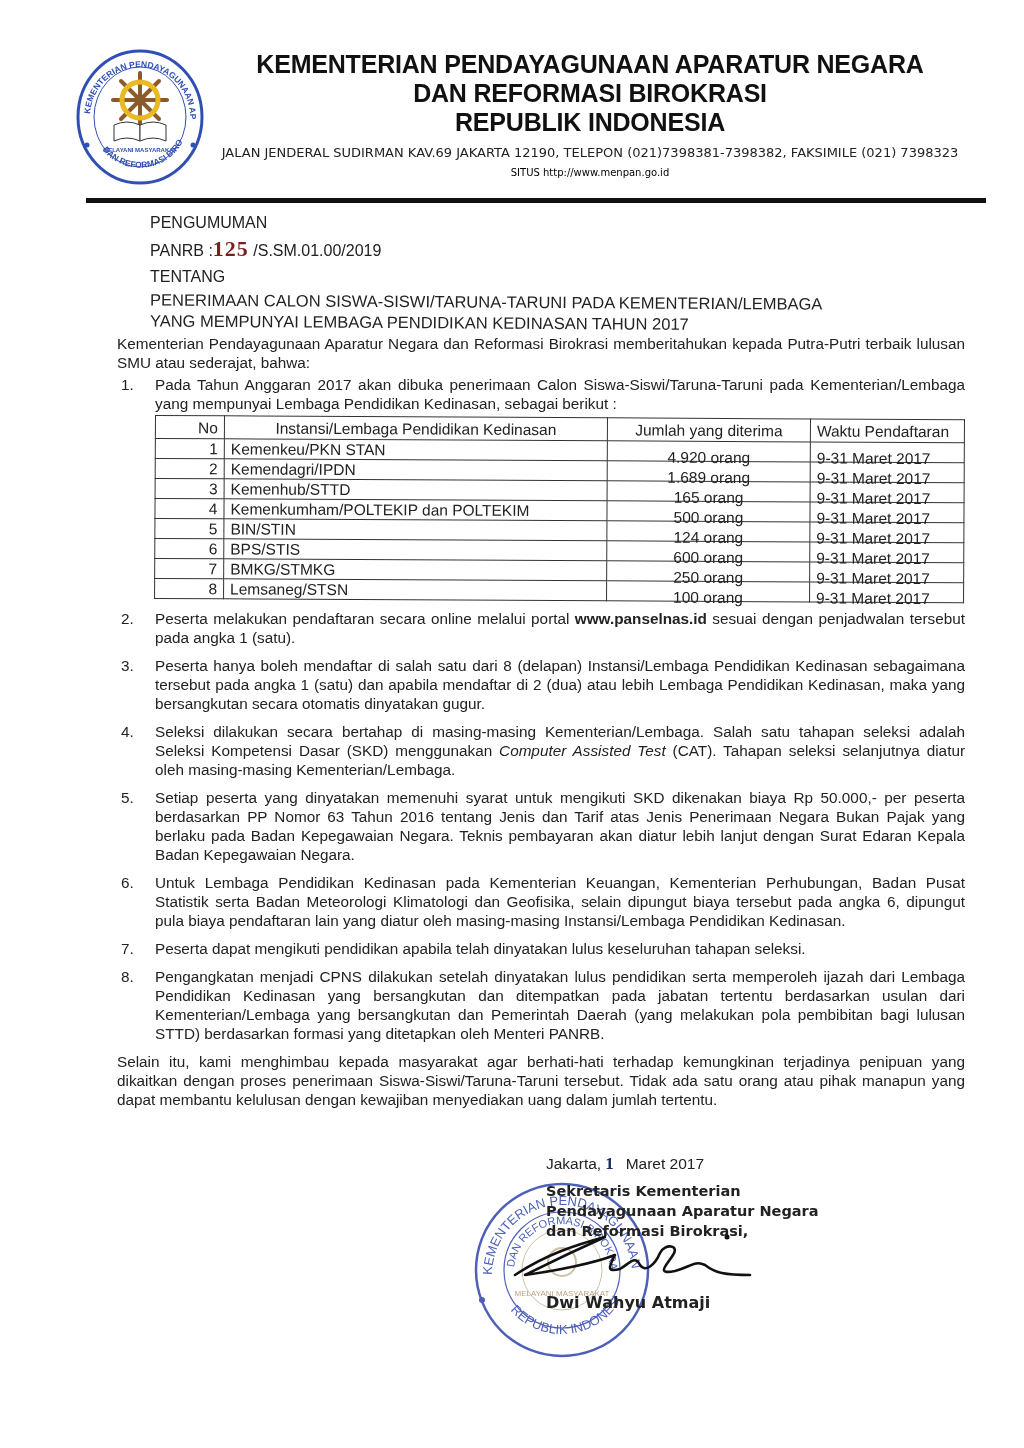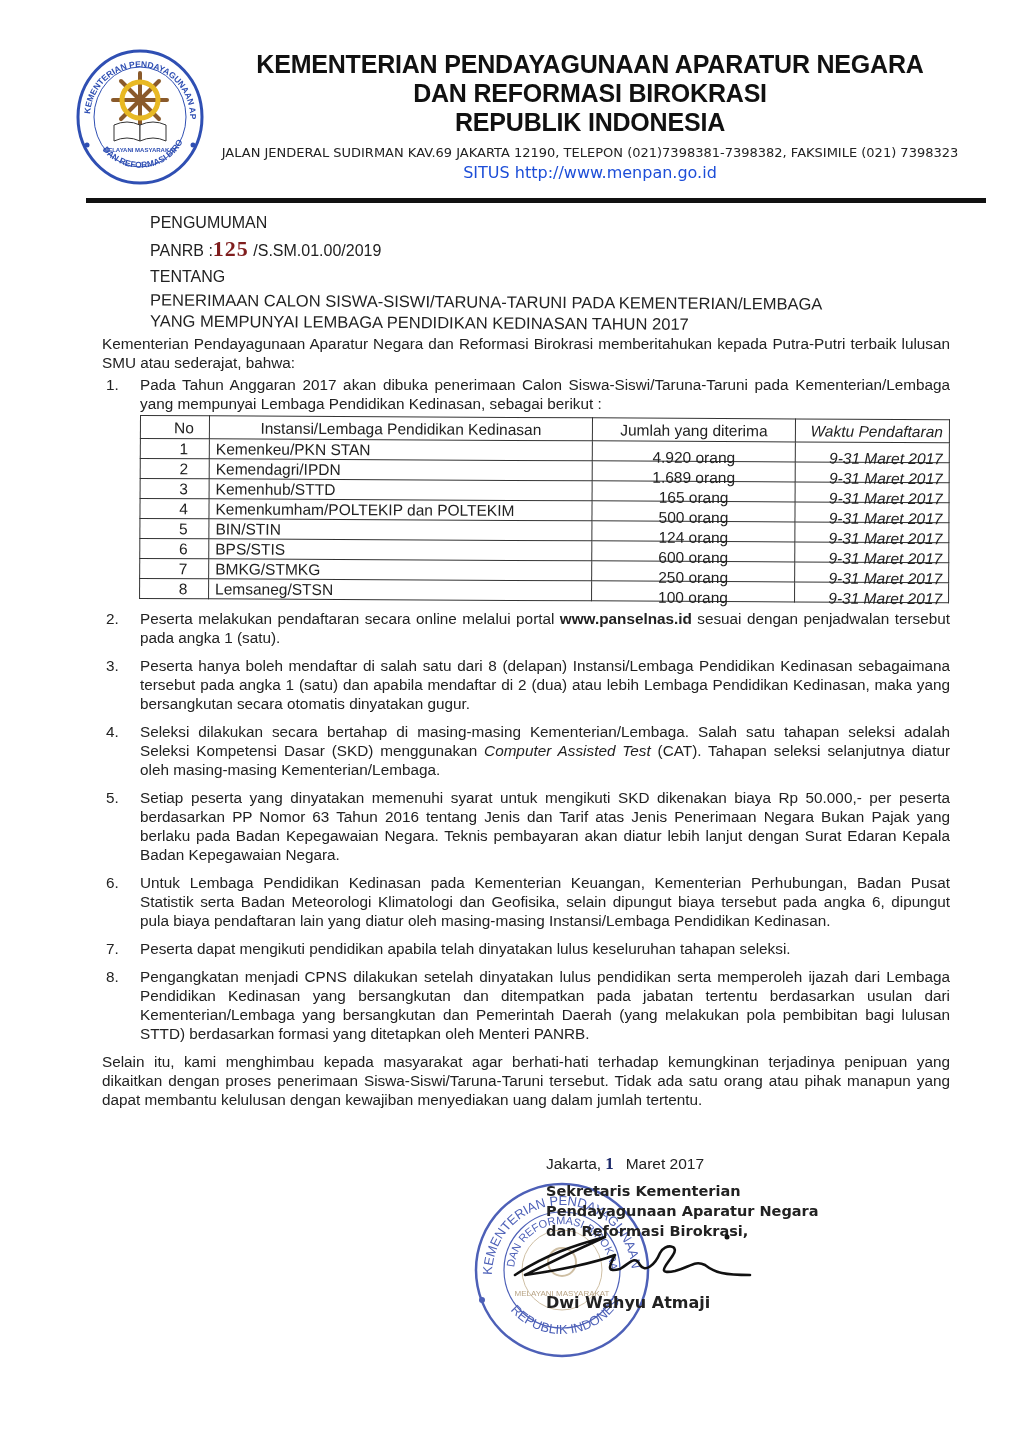--- a/index.html
+++ b/index.html
@@ -5,46 +5,46 @@
   html, body { margin: 0; padding: 0; background: #ffffff; }
   body { width: 1024px; height: 1448px; position: relative; overflow: hidden;
          font-family: "Liberation Sans", sans-serif; color: #1a1a1a; }
   .page { position: absolute; left: 0; top: 0; width: 1024px; height: 1448px; }
 
   
   .logo { position: absolute; left: 70px; top: 45px; width: 140px; height: 140px; }
   .kop { position: absolute; left: 200px; top: 50px; width: 780px; text-align: center; }
   .kop .l1, .kop .l2, .kop .l3 { font-weight: bold; font-size: 25px; line-height: 29px; color: #111; letter-spacing: -0.2px; }
   .kop .addr { font-family: "DejaVu Sans", sans-serif; font-size: 13px; line-height: 21px; margin-top: 5px; color: #222; white-space: nowrap; }
-  .kop .site { font-family: "DejaVu Sans", sans-serif; font-size: 16px; line-height: 20px; color: #1d4ed8; }
+  .kop .site { font-family: "DejaVu Sans", sans-serif; font-size: 10px; line-height: 20px; color: #000000; }
   .rule { position: absolute; left: 86px; top: 198px; width: 900px; height: 5px; background: #111; }
 
   
   .titles { position: absolute; left: 150px; top: 210px; width: 800px; text-align: left; }
   .titles .t { font-size: 16px; line-height: 26px; color: #222; }
   .titles .nomor .hand { font-family: "Liberation Serif", serif; font-size: 22px; font-weight: bold; color: #7f1d1d; letter-spacing: 1px; }
   .titles .subject { font-size: 16.5px; line-height: 21px; margin-top: 2px; color: #222; transform: rotate(0.35deg); }
 
   
-  .body { position: absolute; left: 102px; top: 334px; width: 848px; font-size: 15.3px; line-height: 19px; color: #222; text-align: justify; }
+  .body { position: absolute; left: 117px; top: 334px; width: 848px; font-size: 15.3px; line-height: 19px; color: #222; text-align: justify; }
   .intro { margin: 0 0 3px 0; }
   ol.items { list-style: none; margin: 0; padding: 0; }
   ol.items li { position: relative; padding-left: 38px; margin-bottom: 9px; }
   ol.items li .num { position: absolute; left: 4px; top: 0; }
   .bold { font-weight: bold; }
   .ital { font-style: italic; }
 
   
   table.kd { border-collapse: collapse; margin: 2px 0 10px 0; width: 810px; font-size: 15.5px; transform: rotate(0.3deg); transform-origin: left top; }
   table.kd th, table.kd td { border: 1.3px solid #333; padding: 0 6px; height: 19px; line-height: 19px; font-weight: normal; }
   table.kd th { height: 22px; }
-  table.kd .c-no { width: 38px; text-align: center; padding-left: 24px; }
+  table.kd .c-no { width: 38px; text-align: right; padding-left: 24px; }
   table.kd .c-inst { width: 370px; text-align: left; }
   table.kd .c-jml { width: 190px; text-align: center; }
-  table.kd .c-wkt { text-align: right; font-style: italic; }
+  table.kd .c-wkt { text-align: left; }
   table.kd th.c-inst { text-align: center; }
   table.kd td.c-jml span, table.kd td.c-wkt span { position: relative; top: 6px; }
 
   .closing { margin-top: 6px; }
 
   
   .sig { position: absolute; left: 546px; top: 1154px; font-size: 15.5px; line-height: 19px; color: #222; }
   .sig .date .hand { font-family: "Liberation Serif", serif; font-weight: bold; font-size: 17px; color: #1d2a6a; padding: 0 12px 0 4px; }
   .sig .role { font-weight: bold; font-family: "DejaVu Sans", sans-serif; font-size: 14.5px; line-height: 20px; margin-top: 8px; }
   .sig .name { font-weight: bold; font-family: "DejaVu Sans", sans-serif; font-size: 16px; position: absolute; left: 0; top: 139px; white-space: nowrap; }

